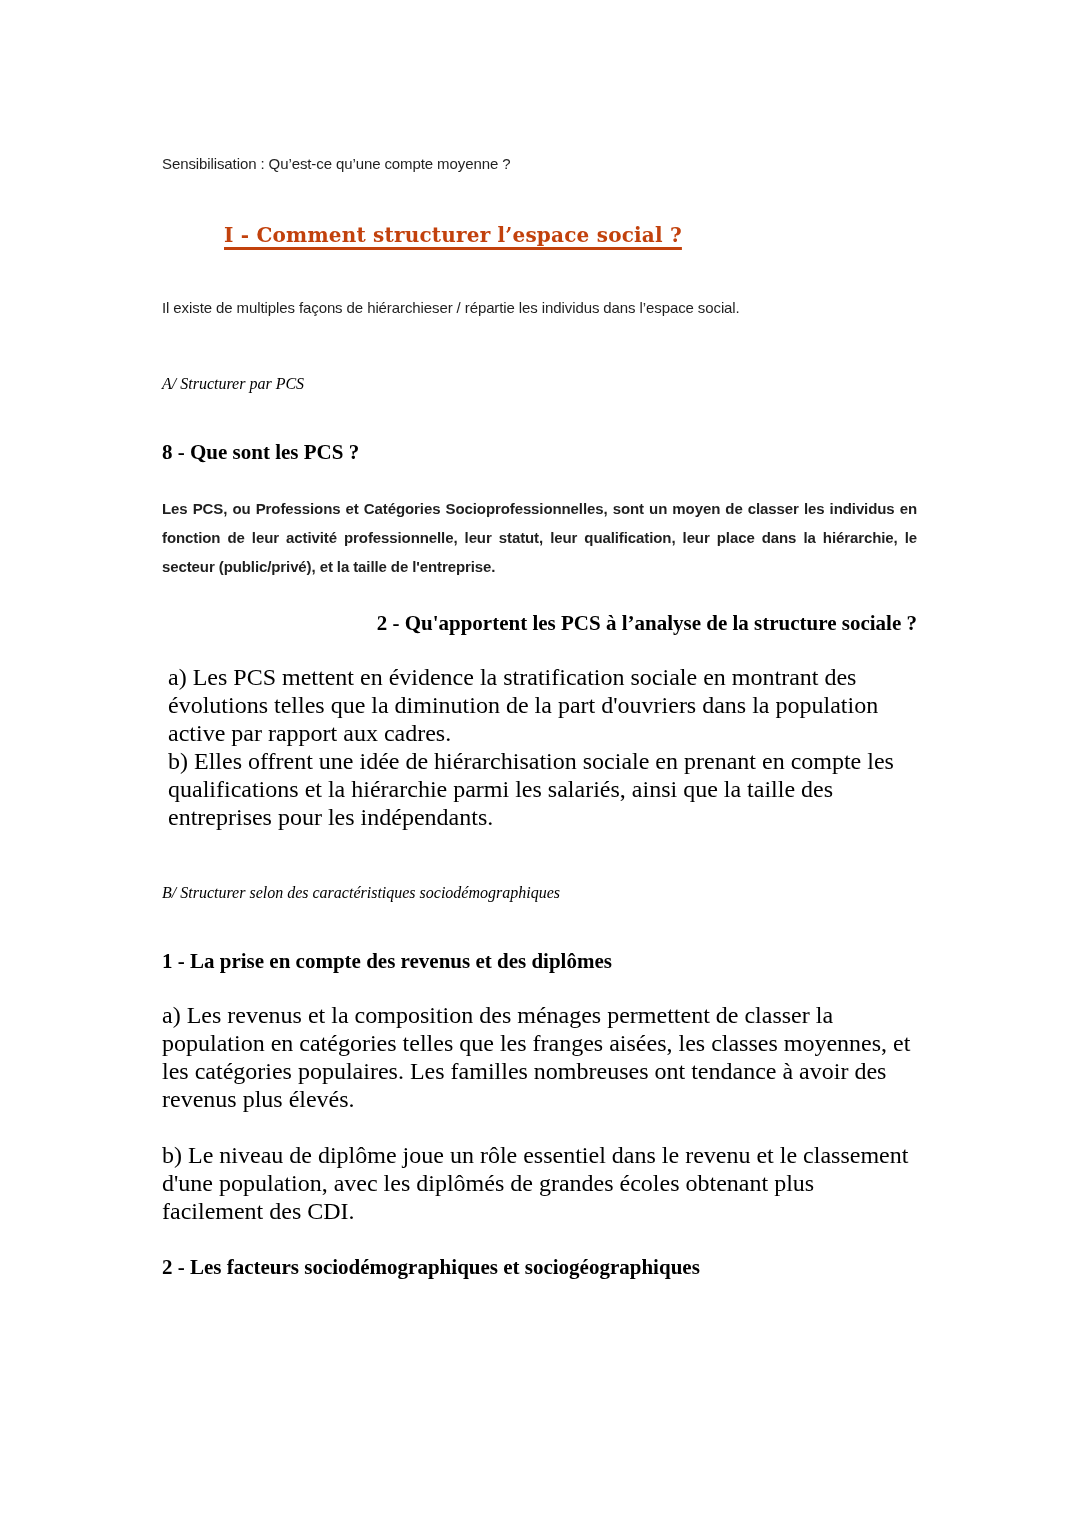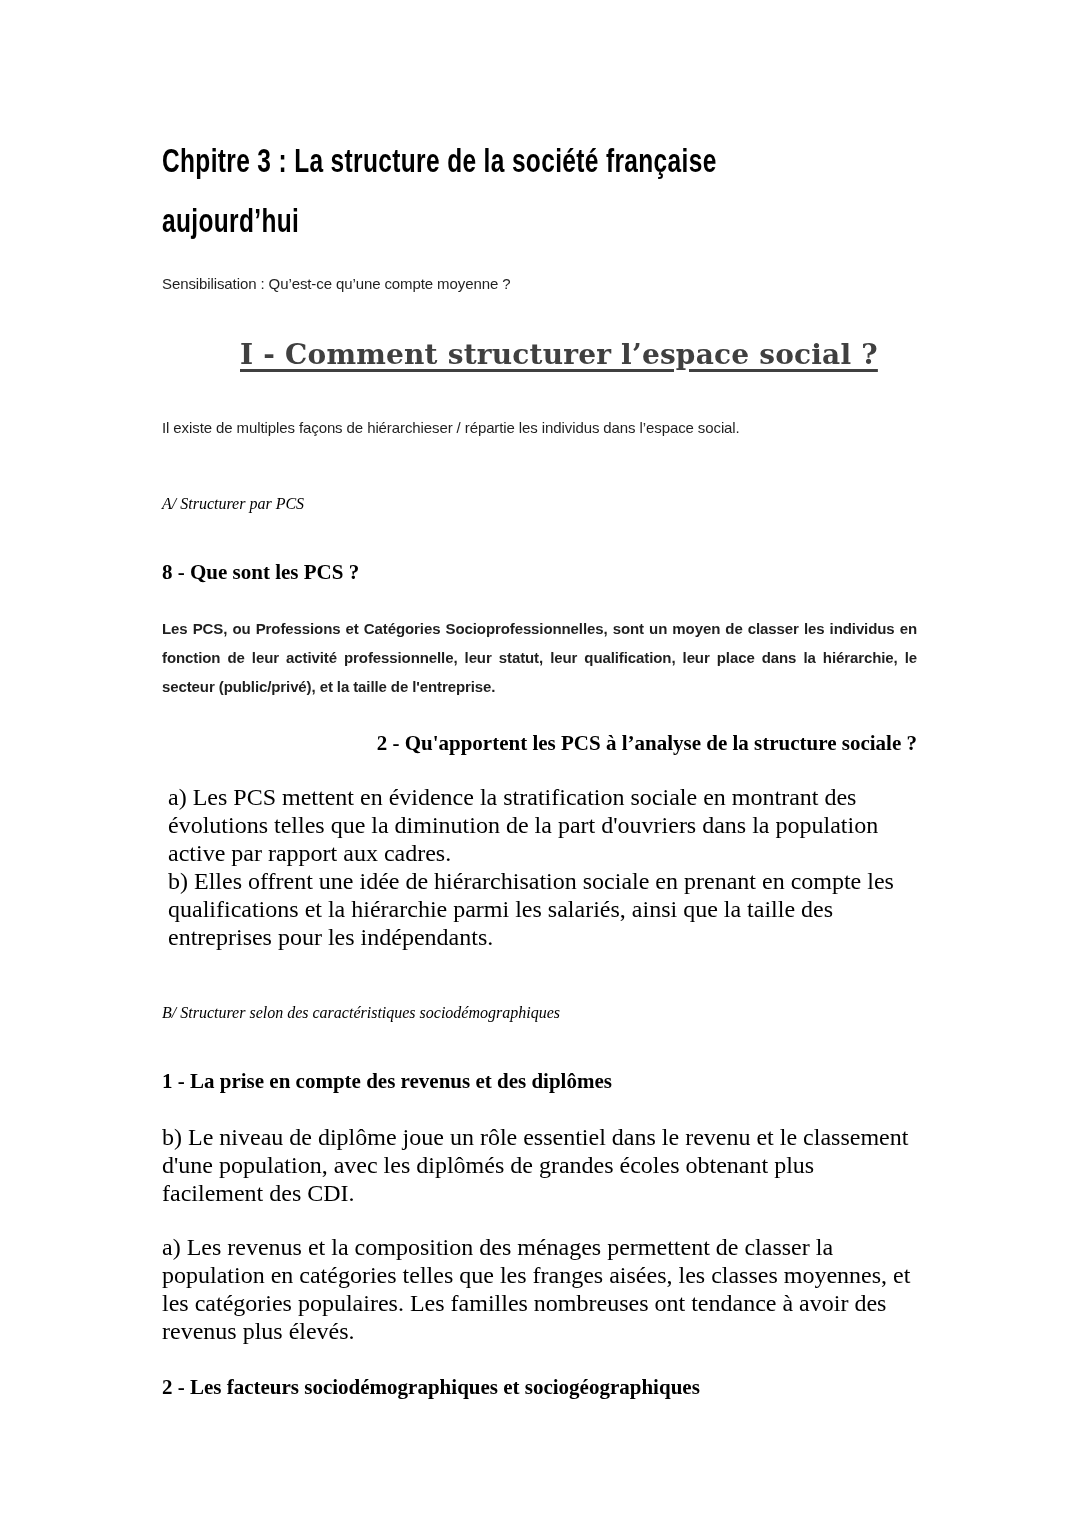--- a/index.html
+++ b/index.html
@@ -46,24 +46,24 @@
   .intro-note { margin-top: 22px; }
   .section-intro {
     margin-top: 42px;
     line-height: 29px;
     text-align: justify;
   }
   
   .section-heading {
     font-family: "DejaVu Serif", serif;
     font-weight: bold;
-    font-size: 28px;
+    font-size: 20px;
     line-height: 32px;
-    color: #404040;
-    margin: 44px 0 0 78px;
+    color: #c2410c;
+    margin: 44px 0 0 62px;
     text-decoration: underline;
     text-decoration-thickness: 2.5px;
     text-underline-offset: 5px;
     letter-spacing: 0.2px;
   }
   
   .part-heading {
     font-family: "Liberation Serif", serif;
     font-style: italic;
     font-weight: normal;
@@ -98,24 +98,20 @@
   .para-top { margin-top: 26px; }
   .para-gap { margin-top: 28px; }
   .last-heading { margin-top: 28px; }
   .sans-body-block { margin-top: 28px; font-weight: bold; }
 </style>
 </head>
 <body>
 
 <div class="page">
 
-  <h1 class="doc-title">
-    <span class="title-line">Chpitre 3 : La structure de la société française</span>
-    <span class="title-line">aujourd’hui</span>
-  </h1>
 
   <p class="body-sans intro-note">Sensibilisation : Qu’est-ce qu’une compte moyenne ?</p>
 
   <h2 class="section-heading">I - Comment structurer l’espace social ?</h2>
 
   <p class="body-sans section-intro">Il existe de multiples façons de hiérarchieser / répartie les individus dans l’espace social.</p>
 
   <h3 class="part-heading">A/ Structurer par PCS</h3>
 
   <h4 class="sub-heading">8 - Que sont les PCS ?</h4>
@@ -126,19 +122,19 @@
 
   <div class="serif-block">
     <p class="serif-para">a) Les PCS mettent en évidence la stratification sociale en montrant des évolutions telles que la diminution de la part d'ouvriers dans la population active par rapport aux cadres.</p>
     <p class="serif-para">b) Elles offrent une idée de hiérarchisation sociale en prenant en compte les qualifications et la hiérarchie parmi les salariés, ainsi que la taille des entreprises pour les indépendants.</p>
   </div>
 
   <h3 class="part-heading">B/ Structurer selon des caractéristiques sociodémographiques</h3>
 
   <h4 class="sub-heading">1 - La prise en compte des revenus et des diplômes</h4>
 
+  <p class="serif-para para-top">a) Les revenus et la composition des ménages permettent de classer la population en catégories telles que les franges aisées, les classes moyennes, et les catégories populaires. Les familles nombreuses ont tendance à avoir des revenus plus élevés.</p>
+
   <p class="serif-para para-gap">b) Le niveau de diplôme joue un rôle essentiel dans le revenu et le classement d'une population, avec les diplômés de grandes écoles obtenant plus facilement des CDI.</p>
-
-  <p class="serif-para para-top">a) Les revenus et la composition des ménages permettent de classer la population en catégories telles que les franges aisées, les classes moyennes, et les catégories populaires. Les familles nombreuses ont tendance à avoir des revenus plus élevés.</p>
 
   <h4 class="sub-heading last-heading">2 - Les facteurs sociodémographiques et sociogéographiques</h4>
 
 </div>
 
 </body></html>

